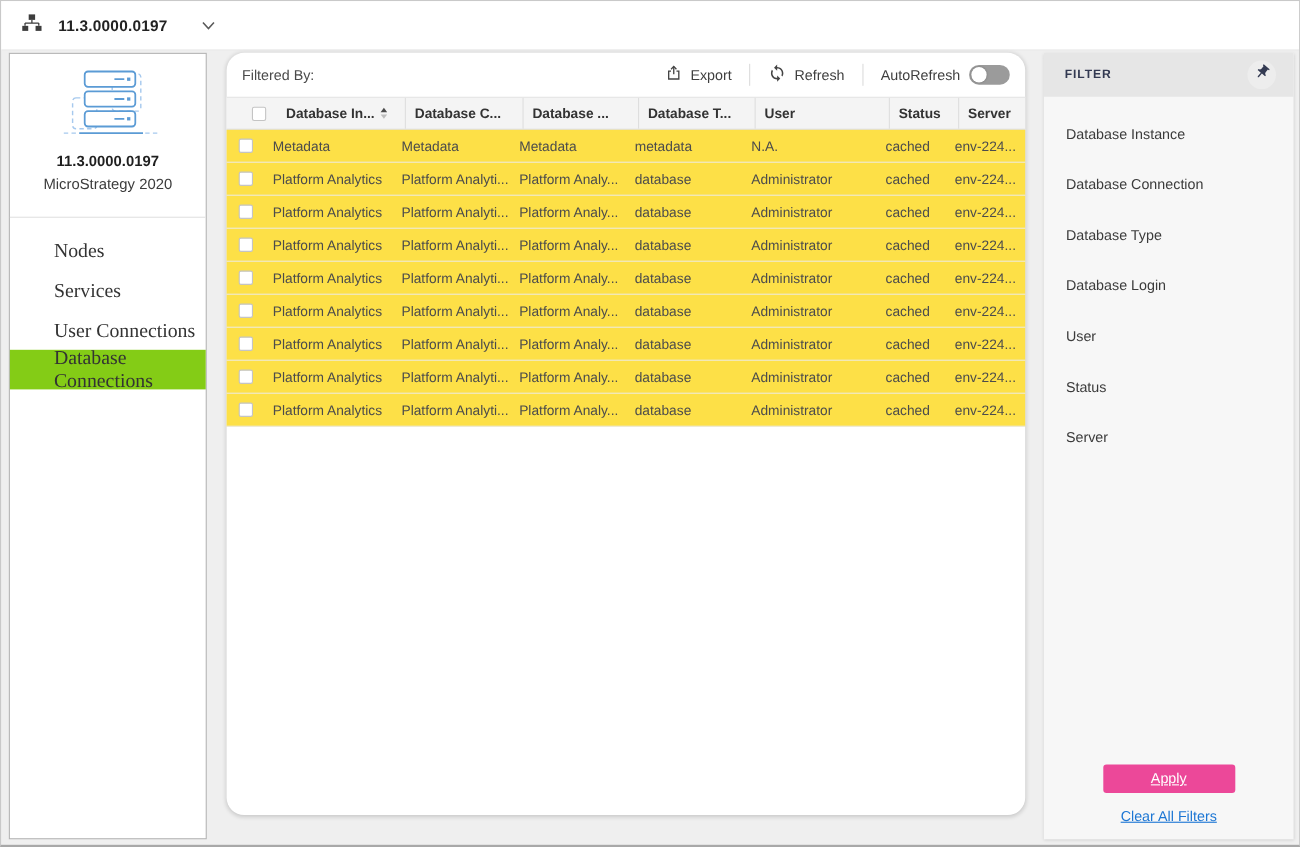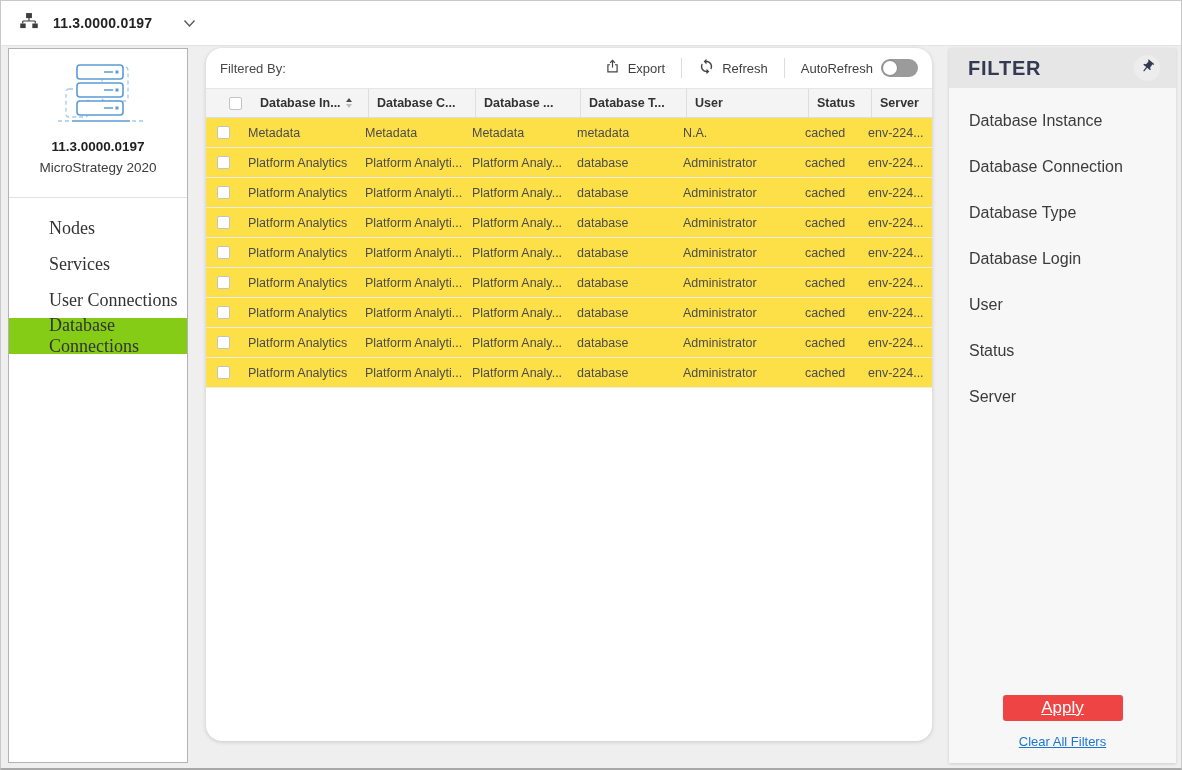--- a/index.html
+++ b/index.html
@@ -55,29 +55,29 @@
   .sort .up { border-bottom:4px solid #4a4a4a; margin-bottom:2px; }
   .sort .dn { border-top:4px solid #bdbdbd; }
   .trow { display:flex; height:30px; border-bottom:1px solid #ececec; background:#fde047; }
   .trow .cell { color:#4c4c4c; }
 
   
   .filter { position:absolute; left:948px; top:47px; width:227px; height:715px; background:#f7f7f7;
             box-shadow:0 1px 3px rgba(0,0,0,0.14); display:flex; flex-direction:column; }
   .filter-header { height:40px; background:#e6e6e6; display:flex; align-items:center;
                    justify-content:space-between; padding:0 16px 0 19px; }
-  .filter-title { font-size:20px; font-weight:700; color:#333a52; letter-spacing:.8px; }
+  .filter-title { font-size:11px; font-weight:700; color:#333a52; letter-spacing:.8px; }
   .pin-btn { width:26px; height:26px; border-radius:50%; background:#ededed; display:flex;
              align-items:center; justify-content:center; cursor:pointer; }
   .filter-list { padding-top:10px; }
-  .fitem { height:46px; display:flex; align-items:center; padding-left:20px; font-size:16px;
+  .fitem { height:46px; display:flex; align-items:center; padding-left:20px; font-size:13px;
            color:#3b3b3b; cursor:pointer; }
   .filter-footer { margin-top:auto; text-align:center; padding-bottom:14px; }
-  .apply-btn { width:120px; height:26px; border:none; border-radius:3px; background:#ef4444; color:#fff;
-               font-size:17px; font-family:inherit; cursor:pointer; display:inline-block; line-height:26px;text-decoration:underline; }
+  .apply-btn { width:120px; height:26px; border:none; border-radius:3px; background:#ec4899; color:#fff;
+               font-size:13px; font-family:inherit; cursor:pointer; display:inline-block; line-height:26px;text-decoration:underline; }
   .clear-link { display:block; margin-top:13px; font-size:13px; color:#1c76d4; text-decoration:underline;
                 cursor:pointer; }
 </style>
 </head>
 <body>
 
 <div class="window">
 
   <div class="topbar">
     <span>

